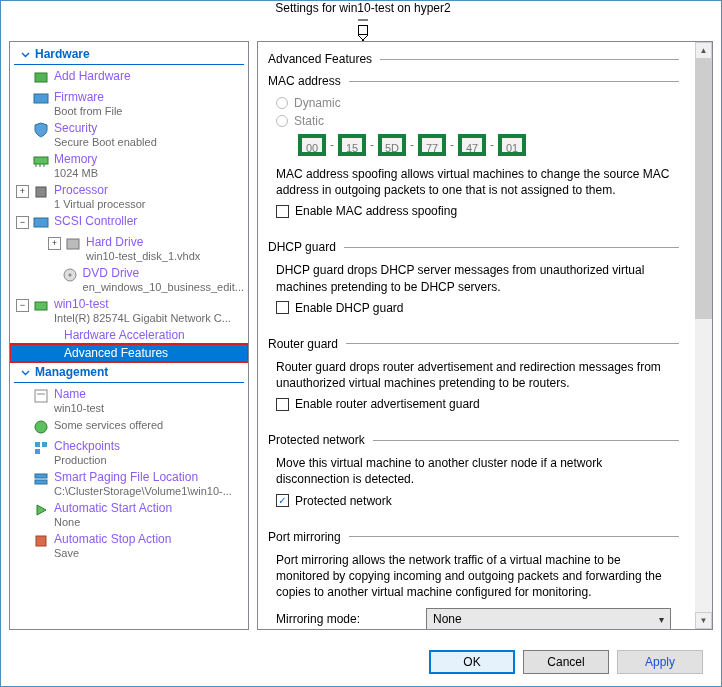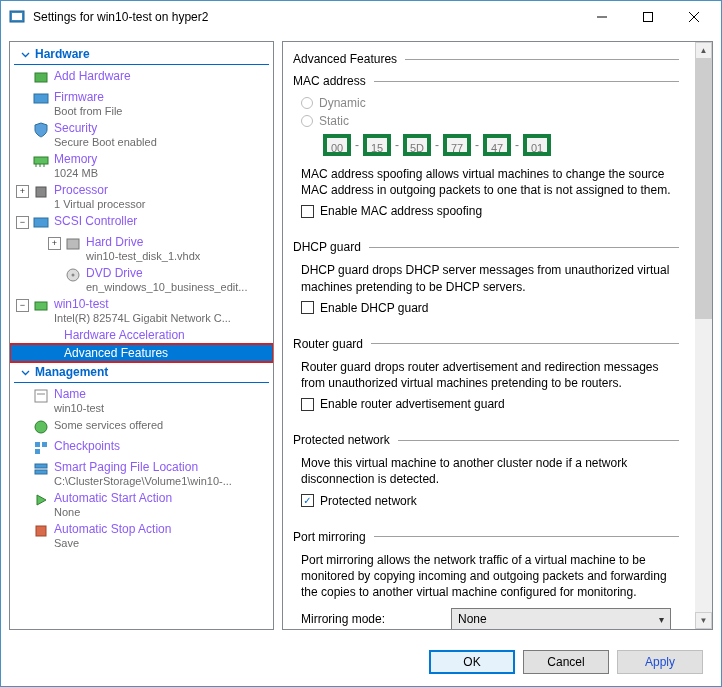--- a/index.html
+++ b/index.html
@@ -1,23 +1,23 @@
 <!DOCTYPE html>
 <html><head>
 <meta charset="utf-8">
 <style>
 * { box-sizing: border-box; font-family: "Segoe UI", Tahoma, sans-serif; font-size: 12px; }
 body { margin: 0; background: #fff; }
 .window { width: 722px; height: 687px; border: 1px solid #4a90c2; display: flex; flex-direction: column; background: #fff; }
-.titlebar { height: 32px; display: flex; align-items: center; padding: 0 4px 0 8px; }
+.titlebar { height: 32px; display: flex; align-items: center; padding: 0 4px 0 8px; flex-direction: column; }
 .titlebar .icon { width: 16px; height: 16px; margin-right: 8px; }
 .titlebar .title { flex: 1; font-size: 12px; color: #000; }
 .titlebar .btn { width: 46px; height: 30px; display: flex; align-items: center; justify-content: center; color: #000; }
 .content { flex: 1; display: flex; padding: 8px; gap: 8px; overflow: hidden; }
-.sidebar { width: 265px; border: 1px solid #828790; background: #fff; overflow-y: auto; padding: 2px 0; }
+.sidebar { width: 240px; border: 1px solid #828790; background: #fff; overflow-y: auto; padding: 2px 0; }
 .section-header { color: #0066cc; font-weight: bold; padding: 3px 6px; border-bottom: 1px solid #0066cc; margin: 0 4px 2px 4px; display: flex; align-items: center; }
 .section-header svg { margin-right: 4px; }
 .tree-item { display: flex; align-items: flex-start; padding: 2px 4px 2px 6px; cursor: default; }
 .tree-item .exp { width: 13px; height: 13px; border: 1px solid #888; display: flex; align-items: center; justify-content: center; font-size: 9px; line-height: 1; margin-right: 4px; margin-top: 2px; color: #333; background:#fff;}
 .tree-item .exp.empty { border: none; }
 .tree-item .ico { width: 16px; height: 16px; margin-right: 5px; margin-top: 1px; flex-shrink: 0; }
 .tree-item .txt { flex: 1; }
 .tree-item .label { color: #8b5cf6; }
 .tree-item .sub { color: #6b6b6b; font-size: 11px; margin-top: 1px; }
 .tree-item.child { padding-left: 38px; }
@@ -228,20 +228,21 @@
       </div>
       <div class="tree-item">
         <span class="exp empty"></span>
         <svg class="ico">
             <rect x="2" y="2" width="5" height="5" fill="#4b9bd8"></rect>
             <rect x="9" y="2" width="5" height="5" fill="#4b9bd8"></rect>
             <rect x="2" y="9" width="5" height="5" fill="#4b9bd8"></rect>
           </svg>
         <div class="txt">
             <div class="label">Checkpoints</div>
+            <div class="sub">Production</div>
           </div>
       </div>
       <div class="tree-item">
         <span class="exp empty"></span>
         <svg class="ico">
             <rect x="2" y="3" width="12" height="4" fill="#4b9bd8" stroke="#2a6e9f"></rect>
             <rect x="2" y="9" width="12" height="4" fill="#4b9bd8" stroke="#2a6e9f"></rect>
           </svg>
         <div class="txt">
             <div class="label">Smart Paging File Location</div>

